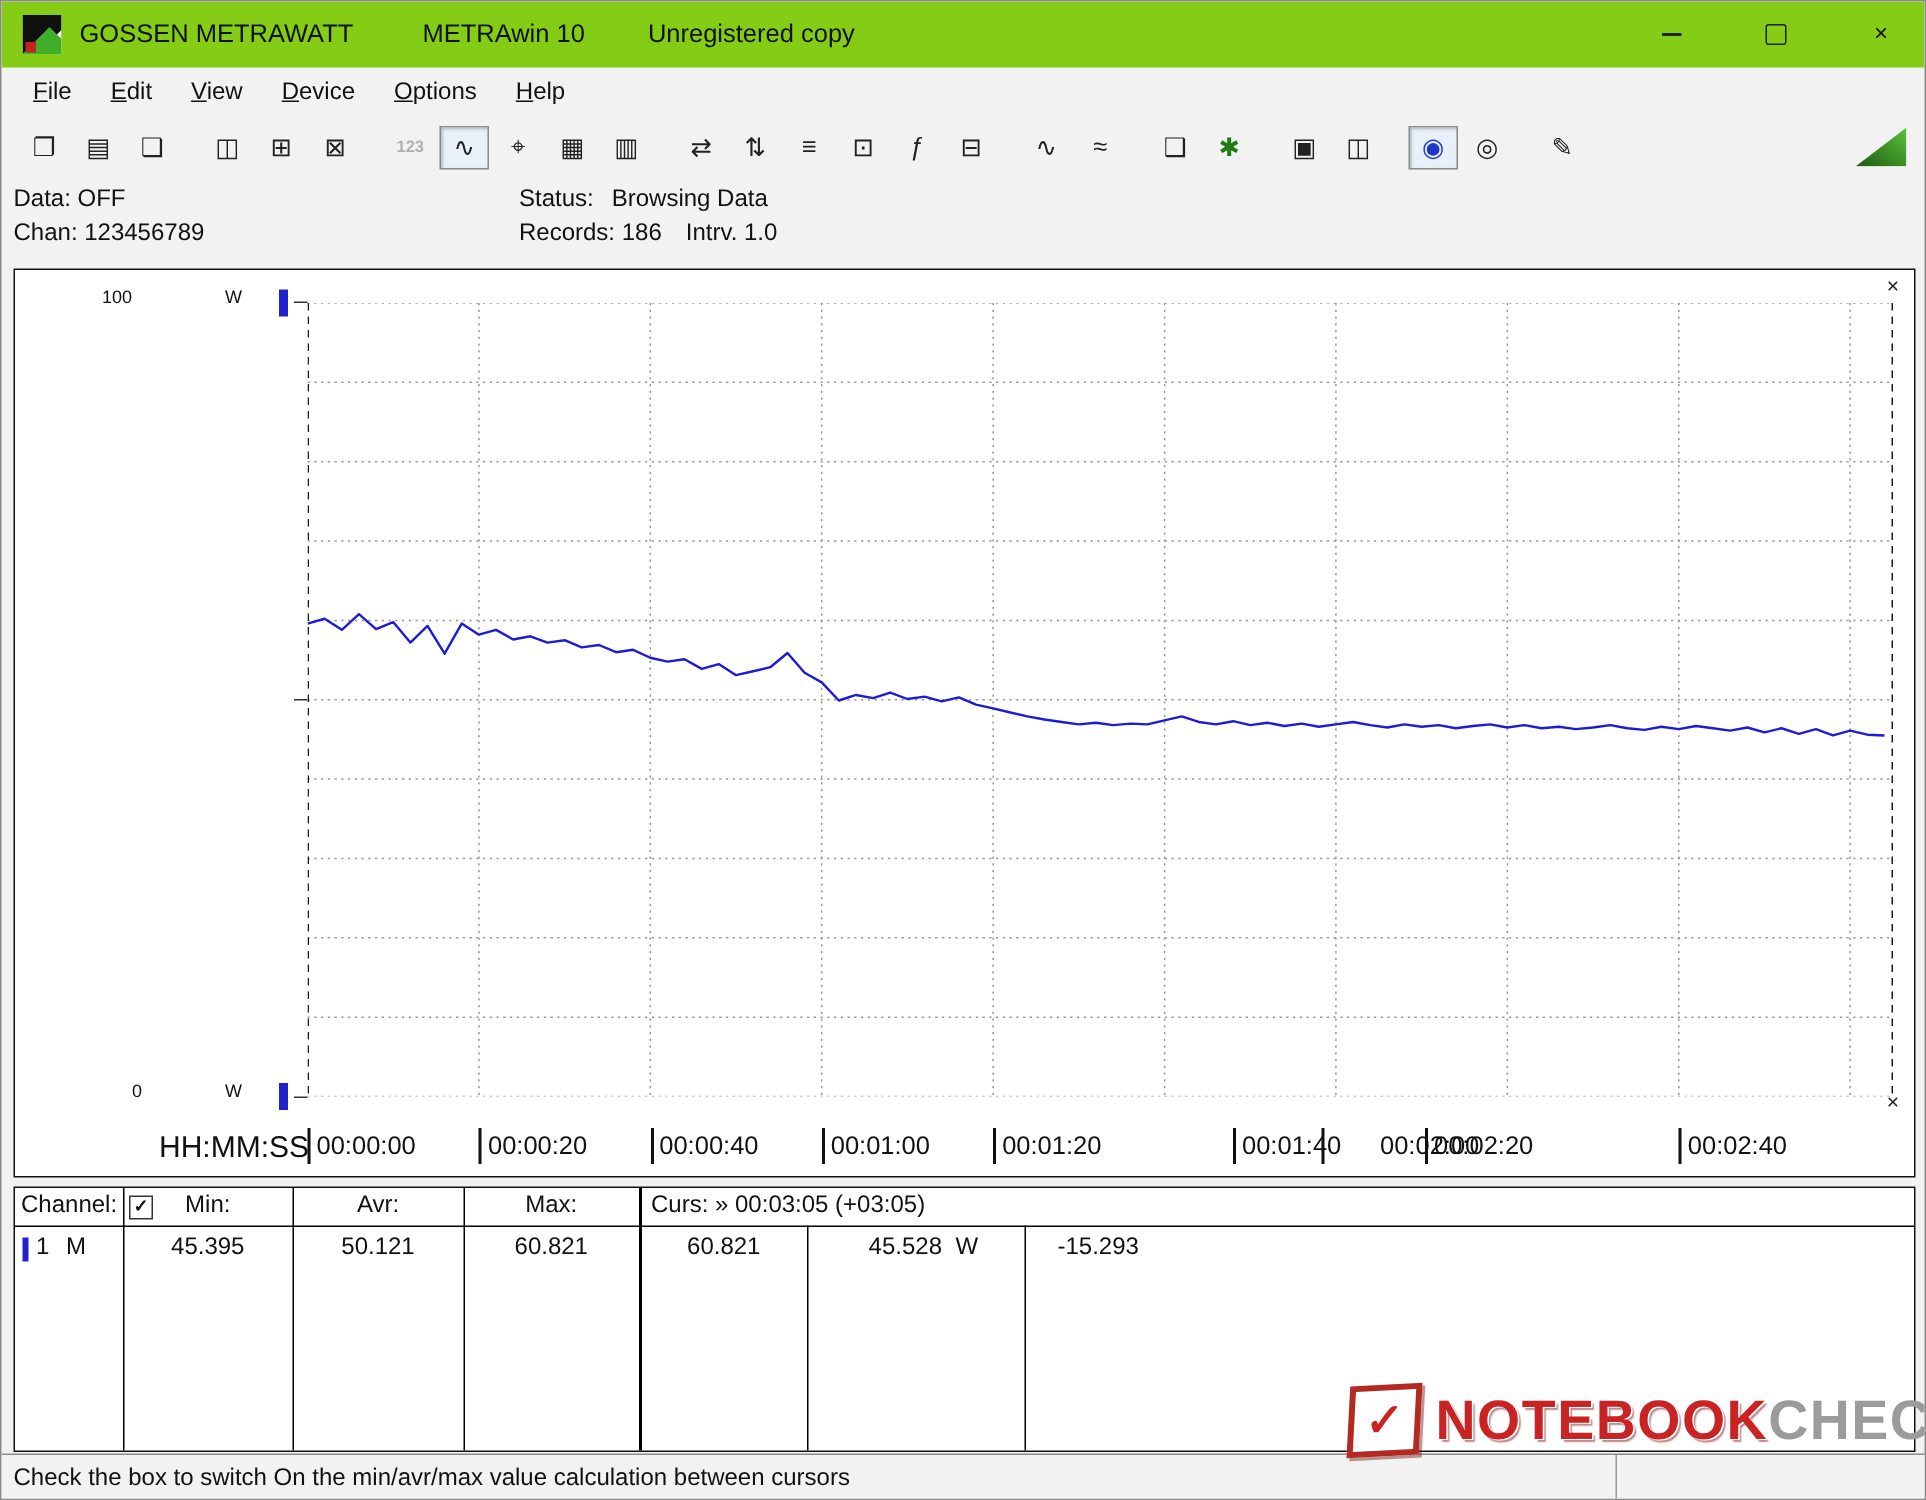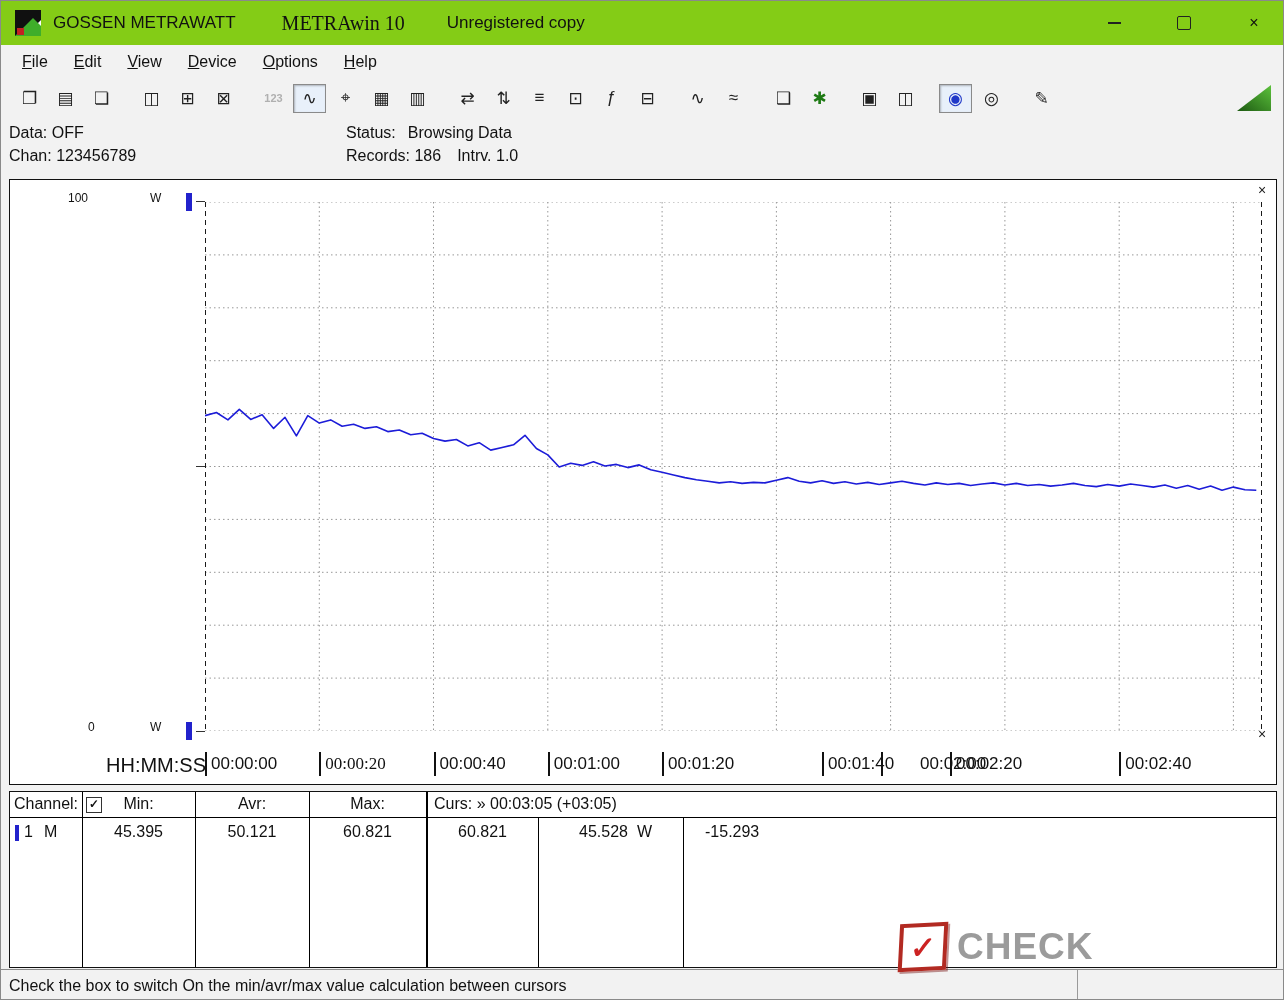--- a/index.html
+++ b/index.html
@@ -6,21 +6,21 @@
   body{
     width:1284px;height:1000px;
     font-family:"Liberation Sans",sans-serif;
     background:#f2f2f2;color:#111;
     position:relative;overflow:hidden;
     box-sizing:border-box;border:1px solid #8a8a8a;
   }
   .titlebar{height:44px;display:flex;align-items:center;background:#84cc16;}
   .app-logo{width:26px;height:26px;margin-left:14px;flex:0 0 auto;}
   .tb-app{margin-left:12px;font-size:17px;}
-  .tb-prod{margin-left:46px;font-size:20px;font-family:Liberation Serif, serif;}
+  .tb-prod{margin-left:46px;font-size:17px;}
   .tb-lic{margin-left:42px;font-size:17px;}
   .win-controls{margin-left:auto;display:flex;align-items:center;height:100%;}
   .win-btn{width:46px;height:100%;display:flex;align-items:center;justify-content:center;font-size:16px;cursor:default;margin-right:24px;}
   .win-btn:last-child{margin-right:6px;}
   .min-bar{width:13px;height:2px;background:#222;}
   .max-box{width:12px;height:12px;border:1.6px solid #222;border-radius:2px;}
   .menubar{height:34px;display:flex;align-items:center;padding-left:8px;font-size:16px;}
   .menu-item{padding:4px 13px;border-radius:3px;}
   .menu-item u{text-decoration:underline;}
   .toolbar{height:38px;display:flex;align-items:center;padding-left:12px;}
@@ -204,21 +204,21 @@
         <polyline points="0.0,213.7 11.4,210.5 22.9,217.9 34.3,207.4 45.7,217.4 57.1,212.7 68.6,226.4 80.0,215.3 91.4,233.8 102.8,213.7 114.3,221.1 125.7,217.9 137.1,224.3 148.6,222.2 160.0,226.4 171.4,224.8 182.8,229.6 194.3,228.0 205.7,232.8 217.1,231.2 228.5,236.5 240.0,239.1 251.4,237.5 262.8,243.9 274.2,240.7 285.7,248.1 297.1,245.5 308.5,242.8 320.0,233.3 331.4,246.5 342.8,252.9 354.2,265.0 365.7,261.3 377.1,263.4 388.5,259.7 399.9,264.0 411.4,262.4 422.8,265.6 434.2,262.9 445.7,267.7 457.1,270.3 468.5,273.0 479.9,275.6 491.4,277.7 502.8,279.3 514.2,280.9 525.6,279.8 537.1,281.4 548.5,280.4 559.9,280.9 571.4,278.3 582.8,275.6 594.2,279.3 605.6,280.9 617.1,278.8 628.5,281.4 639.9,279.8 651.3,282.0 662.8,280.4 674.2,282.5 685.6,280.9 697.0,279.3 708.5,281.4 719.9,283.0 731.3,280.9 742.8,282.5 754.2,281.4 765.6,283.5 777.0,282.0 788.5,280.9 799.9,283.0 811.3,281.4 822.7,283.5 834.2,282.5 845.6,284.1 857.0,283.0 868.5,281.4 879.9,283.5 891.3,284.6 902.7,282.5 914.2,284.1 925.6,282.0 937.0,283.5 948.4,285.1 959.9,283.0 971.3,286.2 982.7,283.5 994.2,287.2 1005.6,284.1 1017.0,288.3 1028.4,285.1 1039.9,287.8 1051.3,288.3" fill="none" stroke="#1c1cd8" stroke-width="1.6" stroke-linejoin="round"></polyline>
       </svg>
   </div>
 
   <div class="cursor-handle ch-top">×</div>
   <div class="cursor-handle ch-bot">×</div>
 
   <div class="x-axis-title">HH:MM:SS</div>
   <div id="x-ticks">
       <div class="x-tick" style="left: 195px;">00:00:00</div>
-      <div class="x-tick" style="left: 309.3px; font-family: Liberation Serif, serif;">00:00:20</div>
+      <div class="x-tick" style="left: 309.3px;">00:00:20</div>
       <div class="x-tick" style="left: 423.5px;">00:00:40</div>
       <div class="x-tick" style="left: 537.8px;">00:01:00</div>
       <div class="x-tick" style="left: 652.1px;">00:01:20</div>
       <div class="x-tick" style="left: 812px;">00:01:40</div>
       <div class="x-tick" style="left: 871px; padding-left: 37px;">00:02:00</div>
       <div class="x-tick" style="left: 940px;">00:02:20</div>
       <div class="x-tick" style="left: 1109.2px;">00:02:40</div>
     </div>
 </div>
 
@@ -245,18 +245,19 @@
   <div class="t-row c-avr">50.121</div>
   <div class="t-row c-max">60.821</div>
   <div class="t-row c-c1">60.821</div>
   <div class="t-row c-c2">45.528</div>
   <div class="t-row c-c2u">W</div>
   <div class="t-row c-delta">-15.293</div>
 </div>
 
 <div class="watermark">
   <div class="wm-icon">✓</div>
+  <span class="wm-red">NOTEBOOK</span>
     <span class="wm-gray">CHECK</span>
 </div>
 
 <div class="statusbar">
   <div class="sb-left">Check the box to switch On the min/avr/max value calculation between cursors</div>
 </div>
 
 </body></html>

